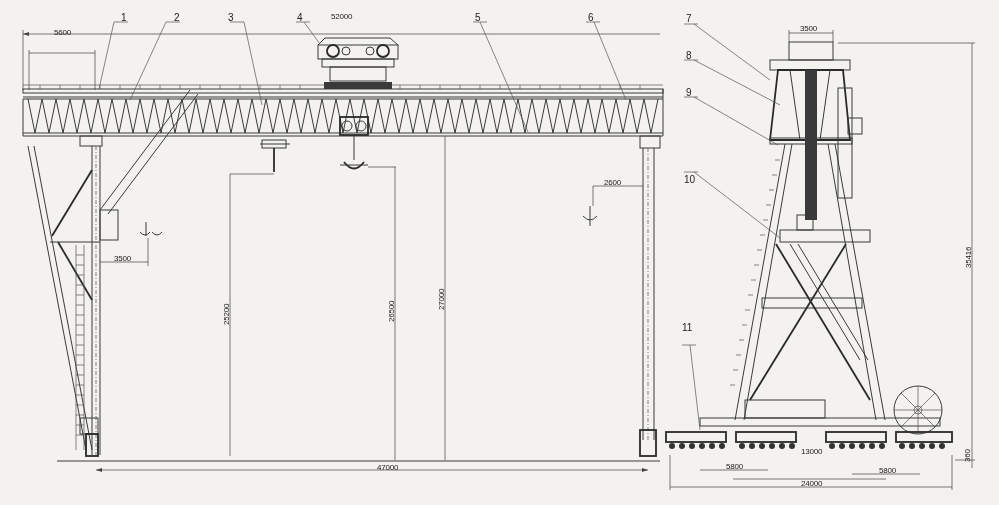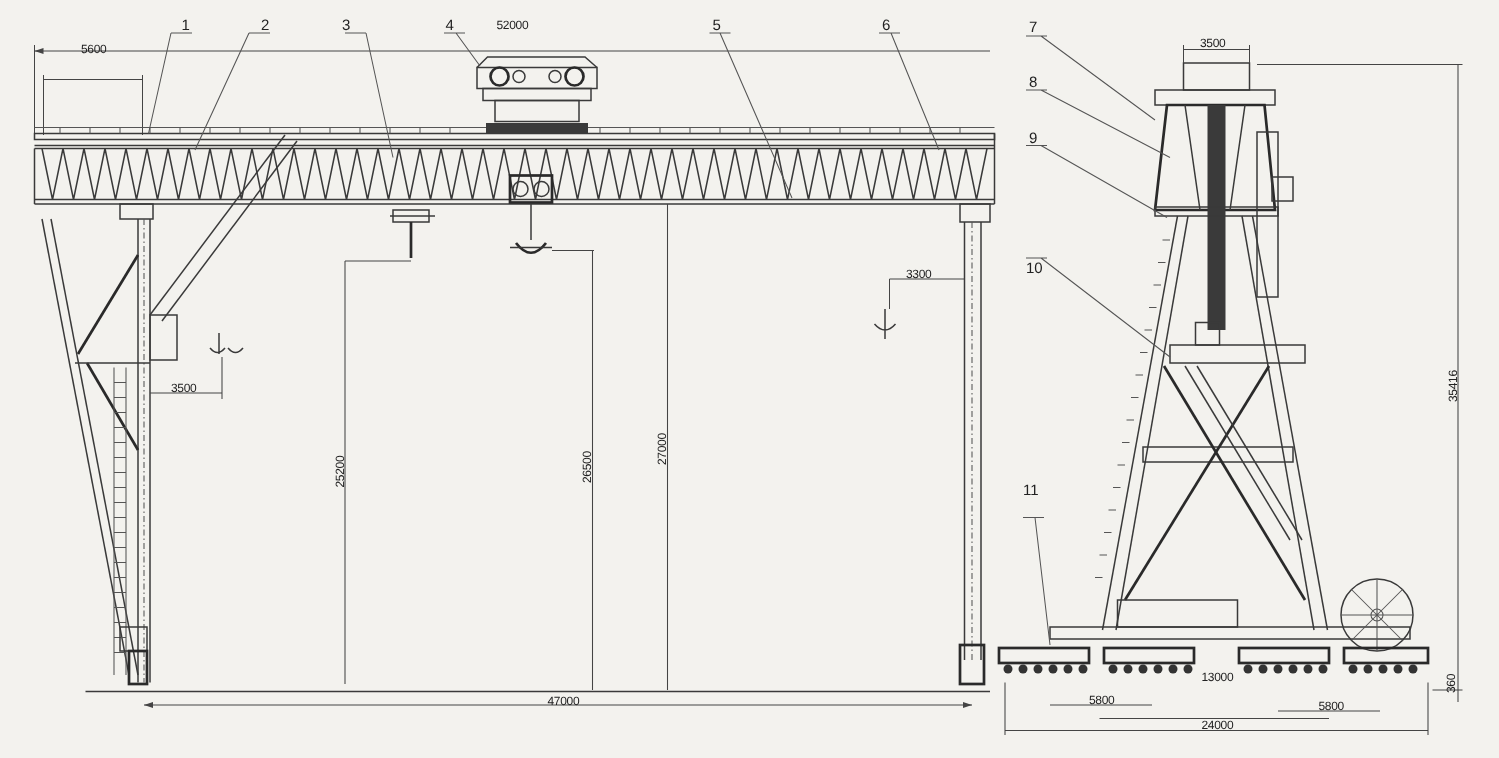--- a/index.html
+++ b/index.html
@@ -244,23 +244,23 @@
 <span class="lbl" style="left:475px;top:12px">5</span>
 <span class="lbl" style="left:588px;top:12px">6</span>
 <span class="lbl" style="left:686px;top:13px">7</span>
 <span class="lbl" style="left:686px;top:50px">8</span>
 <span class="lbl" style="left:686px;top:87px">9</span>
 <span class="lbl" style="left:684px;top:174px">10</span>
 <span class="lbl" style="left:682px;top:322px">11</span>
 
 <span class="txt" style="left:331px;top:12px">52000</span>
 <span class="txt" style="left:54px;top:28px">5600</span>
-<span class="txt" style="left:365px;top:463px">47000</span>
+<span class="txt" style="left:377px;top:463px">47000</span>
 <span class="txt" style="left:114px;top:254px">3500</span>
-<span class="txt" style="left:604px;top:178px">3300</span>
+<span class="txt" style="left:604px;top:178px">2600</span>
 <span class="txt vtxt" style="left:222px;top:325px">25200</span>
 <span class="txt vtxt" style="left:387px;top:322px">26500</span>
 <span class="txt vtxt" style="left:437px;top:310px">27000</span>
 
 <span class="txt" style="left:800px;top:24px">3500</span>
 <span class="txt vtxt" style="left:964px;top:268px">35416</span>
 <span class="txt" style="left:726px;top:462px">5800</span>
 <span class="txt" style="left:879px;top:466px">5800</span>
 <span class="txt" style="left:801px;top:447px">13000</span>
 <span class="txt" style="left:801px;top:479px">24000</span>

